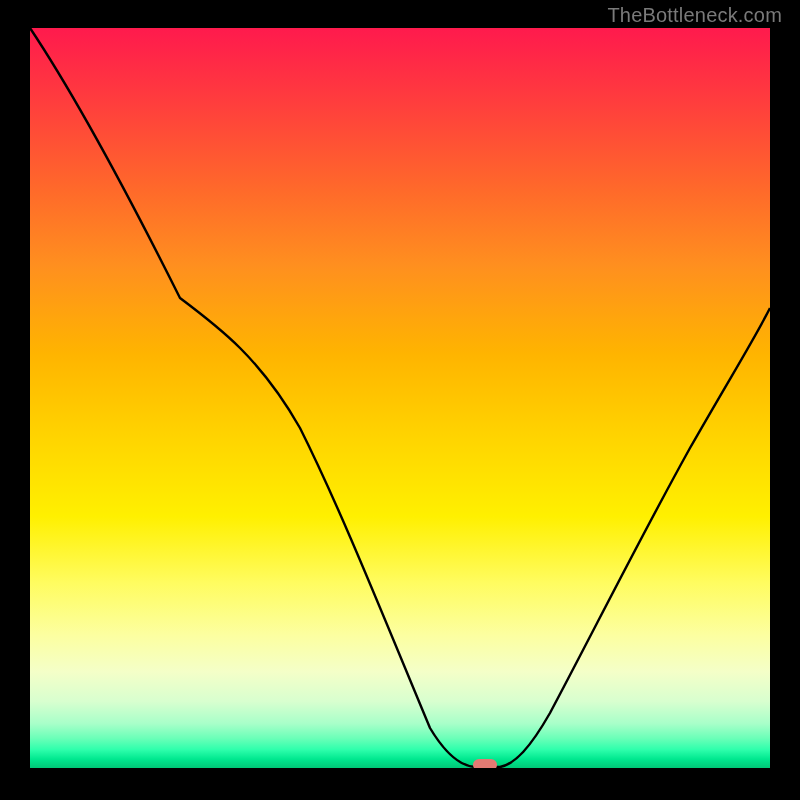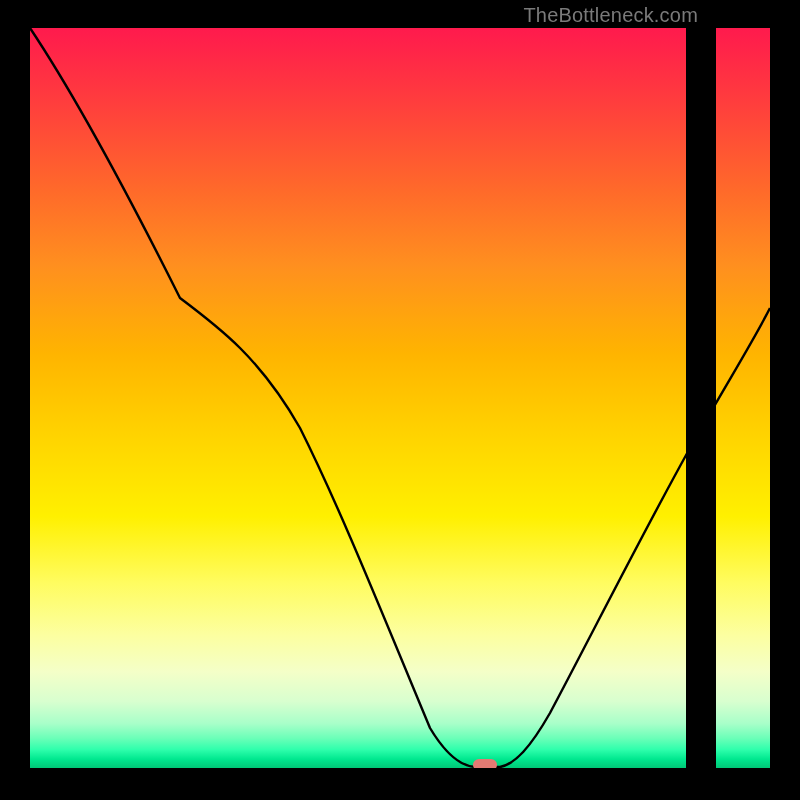--- a/index.html
+++ b/index.html
@@ -5,21 +5,21 @@
   html, body {
     margin: 0;
     padding: 0;
     width: 800px;
     height: 800px;
     background: #000;
     overflow: hidden;
   }
   .chart-wrap {
     position: relative;
-    width: 716px;
+    width: 800px;
     height: 800px;
     border-radius: 15px;
   }
   .plot-bg {
     position: absolute;
     left: 30px;
     top: 28px;
     width: 740px;
     height: 740px;
     background: linear-gradient(to bottom,

